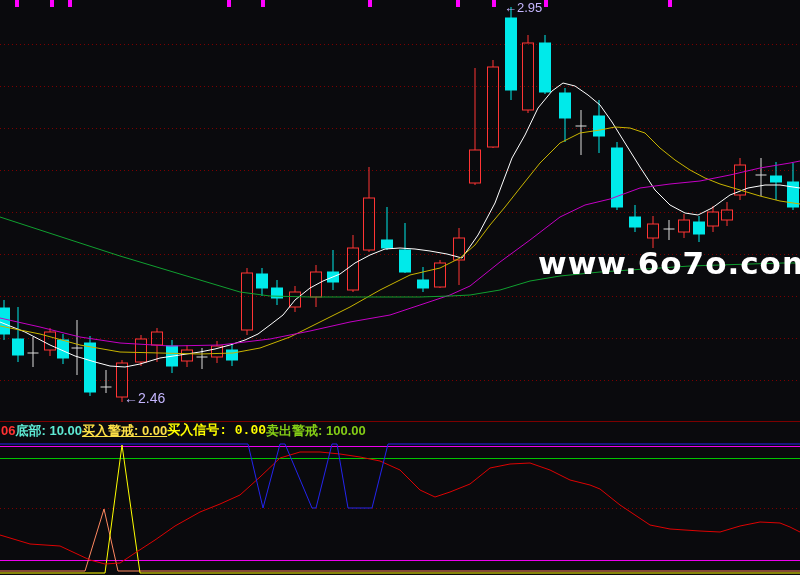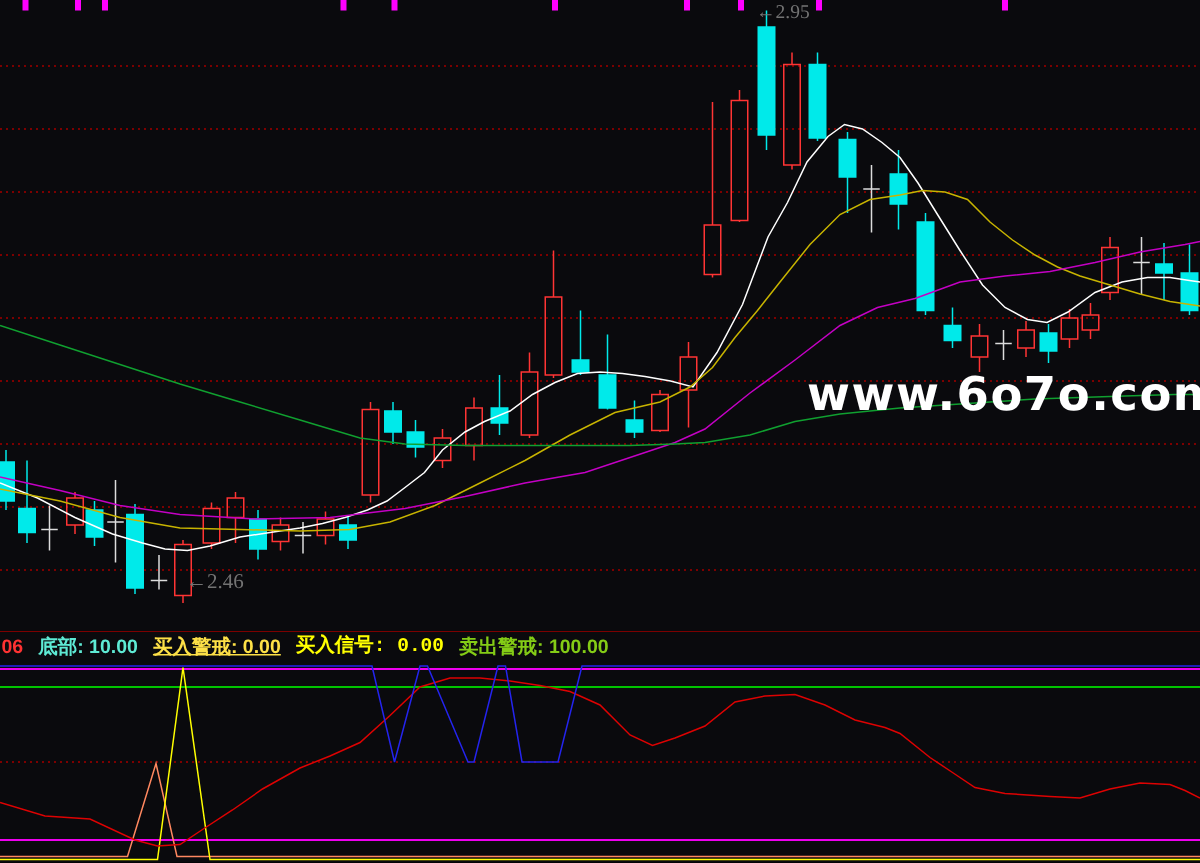--- a/index.html
+++ b/index.html
@@ -1,20 +1,20 @@
 <!DOCTYPE html>
 <html><head>
 <meta charset="utf-8">
 <style>
   html,body{margin:0;padding:0;background:#000;}
   .screen{position:relative;width:800px;height:575px;background:#0a0a0d;overflow:hidden;
           font-family:"Liberation Sans",sans-serif;}
   svg{position:absolute;left:0;top:0;}
-  .anno{position:absolute;color:#737373;font-size:13px;line-height:13px;white-space:nowrap;font-family:Liberation Serif, serif;}
-  .panel-labels{position:absolute;left:1px;top:423px;display:flex;gap:10px;
+  .anno{position:absolute;color:#c4b5fd;font-size:13px;line-height:13px;white-space:nowrap;}
+  .panel-labels{position:absolute;left:1px;top:423px;display:flex;
                 font-size:13px;line-height:15px;white-space:nowrap;font-weight:bold;}
   .watermark{position:absolute;left:538px;top:245px;font-size:31px;font-weight:bold;
              color:#ffffff;letter-spacing:1px;font-family:"DejaVu Sans",sans-serif;}
 </style>
 </head>
 <body>
 
 <div class="screen" style="background: rgb(10, 10, 13);">
 
   <svg id="chart-svg" width="800" height="575" viewBox="0 0 800 575">
@@ -302,21 +302,21 @@
       </g>
       <g>
         <polyline points="0,318 40,327 80,337 120,343 170,346 220,345 270,339 310,331 350,322 390,315 420,305 450,295 470,286 500,262 530,240 560,217 585,205 610,199 640,188 670,184 700,181 730,175 760,168 790,163 800,161" fill="none" stroke="#c400c4" stroke-width="1"></polyline>
       </g>
       <g>
         <polyline points="0,217 40,230 80,243 120,256 160,268 200,280 240,292 270,296 310,297 350,297 390,297 420,297 450,296 470,295 500,290 530,281 560,276 600,272 630,270 660,268 690,266 720,265 750,264 783,263 800,263" fill="none" stroke="#10a030" stroke-width="1"></polyline>
       </g>
     </svg>
 
   <span class="anno" id="anno-high" style="left: 504px; top: 1px;">←2.95</span>
-  <span class="anno" id="anno-low" style="font-size: 14px; left: 124px; top: 382px; text-align: right;">←2.46</span>
+  <span class="anno" id="anno-low" style="font-size: 14px; left: 124px; top: 392px; text-align: right;">←2.46</span>
 
   <div class="watermark">www.6o7o.com</div>
 
   <div class="panel-labels">
     <span style="color: rgb(255, 50, 50);">06</span>
     <span style="color: #5eead4;">底部: 10.00</span>
     <span style="color: #fde047; text-decoration: underline;">买入警戒: 0.00</span>
     <span style="color: rgb(255, 255, 0); font-family: Liberation Mono, monospace;">买入信号: 0.00</span>
     <span style="color: #84cc16;">卖出警戒: 100.00</span>
   </div>

